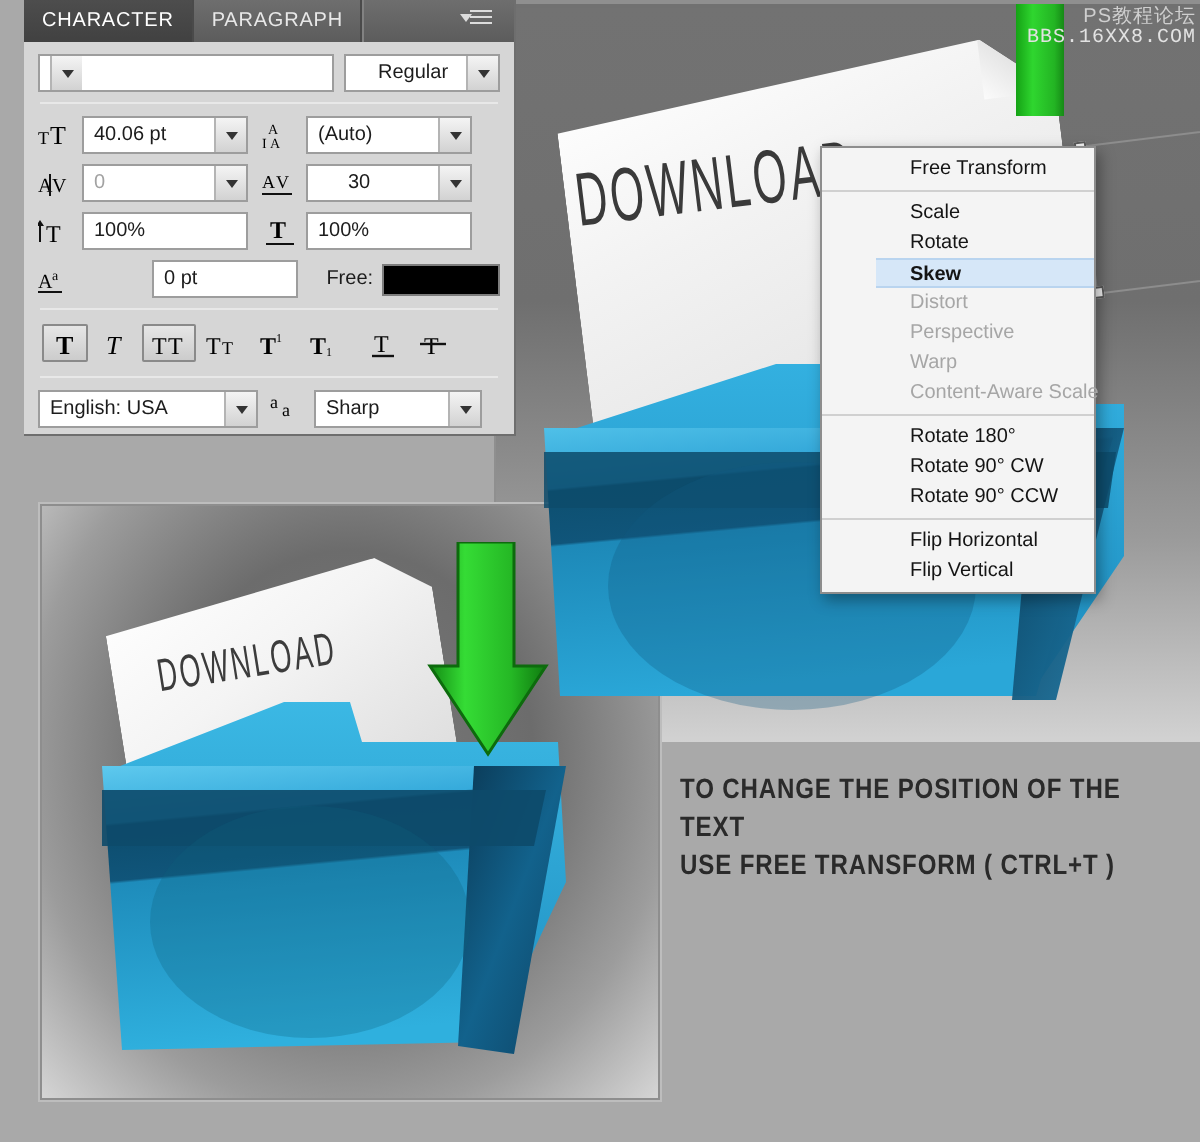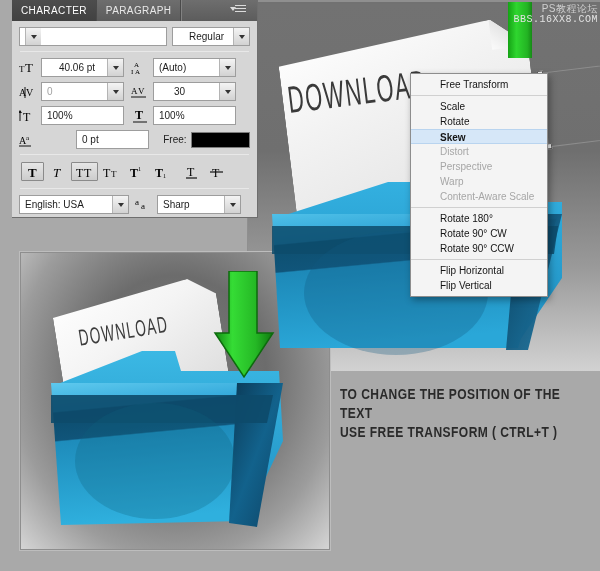--- a/index.html
+++ b/index.html
@@ -325,22 +325,23 @@
     border: 1px solid #8d8d8d;
     box-shadow: 2px 3px 7px rgba(0,0,0,.35);
     padding: 3px 0;
     z-index: 60;
     font-size: 10px;
     color: #141414;
   }
   .mi {
     height: 15px;
     line-height: 15px;
-    padding-left: 29px;
+    padding-left: 17px;
     white-space: nowrap;
+    margin-left: 27px;
   }
   .mi.sel {
     background: #d6e7f8;
     border-top: 1px solid #b9d4ef;
     border-bottom: 1px solid #b9d4ef;
     font-weight: bold;
   }
   .mi.dis { color: #a6a6a6; }
   .mdiv {
     height: 1px;
@@ -511,21 +512,21 @@
 
       <div class="sep"></div>
 
       <div class="row">
         <span class="fld-icon">
           <svg width="18" height="14" viewBox="0 0 18 14">
               <text x="0" y="11" font-family="Liberation Serif, serif" font-size="9">T</text>
               <text x="6" y="11" font-family="Liberation Serif, serif" font-size="13">T</text>
             </svg>
         </span>
-        <div class="combo" style="width:83px;margin-right:7px;text-align:center;">
+        <div class="combo" style="width:83px;margin-right:7px;">
           <span class="val">40.06 pt</span>
           <span class="arrow"></span>
         </div>
         <span class="fld-icon">
           <svg width="18" height="14" viewBox="0 0 18 14">
               <text x="3" y="6" font-family="Liberation Serif, serif" font-size="7">A</text>
               <text x="0" y="13" font-family="Liberation Serif, serif" font-size="7">I</text>
               <text x="4" y="13" font-family="Liberation Serif, serif" font-size="7">A</text>
             </svg>
         </span>

